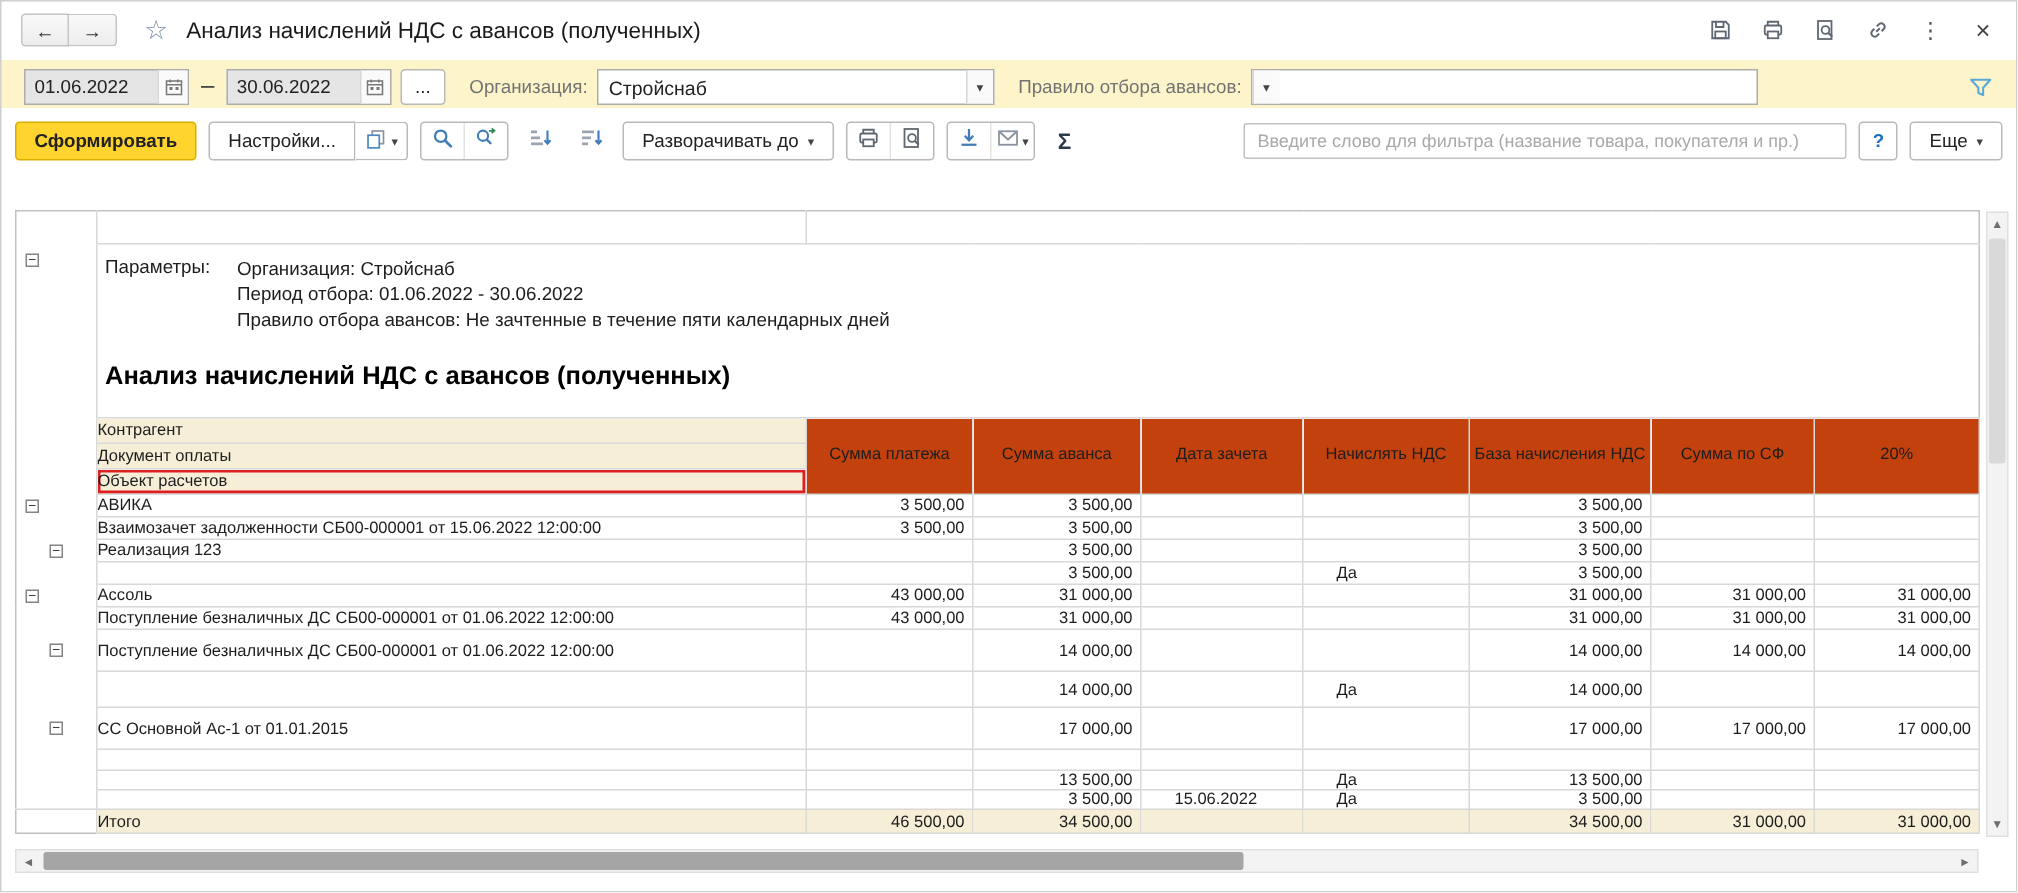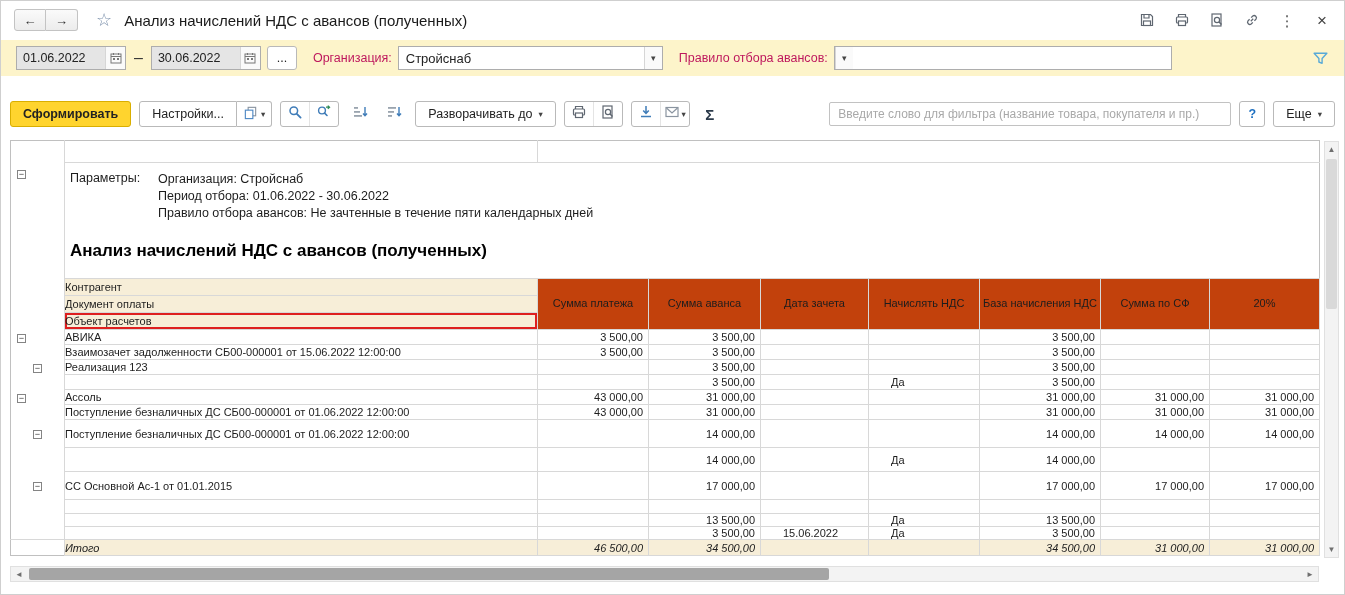--- a/index.html
+++ b/index.html
@@ -27,29 +27,29 @@
   .wico.close{font-size:17px;color:#444}
 
   
   .filterbar{position:absolute;top:40px;left:0;right:0;height:36px;background:#fdf4ca;
     display:flex;align-items:center;padding:0 16px;box-sizing:border-box;gap:6px}
   .datefield{display:flex;height:24px;background:#e5e5e5;border:1px solid #adadad;align-items:center;box-sizing:border-box}
   .datefield input{border:none;outline:none;width:76px;padding:0 6px;font-size:12.5px;font-family:inherit;background:transparent;color:#222}
   .calbtn{width:20px;height:100%;display:flex;align-items:center;justify-content:center;
     border-left:1px solid #d6d6d6;cursor:pointer;background:#fafafa;box-sizing:border-box}
   .dash{margin:0 2px;color:#333}
-  .flabel{font-size:12.5px;color:#be185d;margin-left:10px;white-space:nowrap}
+  .flabel{font-size:12.5px;color:#737373;margin-left:10px;white-space:nowrap}
   .combo{display:flex;height:24px;background:#fff;border:1px solid #adadad;align-items:center;box-sizing:border-box}
   .combo .val{flex:1;padding:0 7px;font-size:13px;white-space:nowrap;overflow:hidden;color:#222}
   .combo .drop{width:18px;height:100%;display:flex;align-items:center;justify-content:center;
     border-left:1px solid #d6d6d6;font-size:9px;color:#444;cursor:pointer;background:#fafafa;box-sizing:border-box}
   .funnel{margin-left:auto;display:flex;align-items:center;cursor:pointer}
 
   
-  .toolbar{position:absolute;top:92px;left:0;right:0;height:44px;display:flex;align-items:center;
+  .toolbar{position:absolute;top:72px;left:0;right:0;height:44px;display:flex;align-items:center;
     padding:0 10px;box-sizing:border-box;gap:8px;background:#fff}
   .btn{height:26px;background:#fff;border:1px solid #b9b9b9;border-radius:3px;display:inline-flex;
     align-items:center;justify-content:center;font-size:12.5px;color:#222;padding:0 12px;cursor:pointer;
     font-family:inherit;white-space:nowrap;gap:6px;box-sizing:border-box}
   .btn-primary{background:#ffd42e;border-color:#d9ae00;font-weight:600}
   .btn-ell{width:30px;padding:0;height:24px}
   .split{display:inline-flex}
   .split .btn.main{border-radius:3px 0 0 3px}
   .split .btn.ico{border-left:none;border-radius:0 3px 3px 0;padding:0 6px;gap:3px}
   .group{display:inline-flex;border:1px solid #b9b9b9;border-radius:3px;background:#fff;height:26px;
@@ -481,21 +481,21 @@
           <td class="tcell"></td>
           <td class="dcell lbl ind0"></td>
           <td class="ncell num"></td>
           <td class="ncell num">3 500,00</td>
           <td class="ncell left">15.06.2022</td>
           <td class="ncell left">Да</td>
           <td class="ncell num">3 500,00</td>
           <td class="ncell num"></td>
           <td class="ncell num"></td>
         </tr>
-        <tr class="drow total" style="height: 16px; font-style: italic;">
+        <tr class="drow total" style="height: 16px;">
           <td class="tcell"></td>
           <td class="dcell lbl ind0">Итого</td>
           <td class="ncell num">46 500,00</td>
           <td class="ncell num">34 500,00</td>
           <td class="ncell left"></td>
           <td class="ncell left"></td>
           <td class="ncell num">34 500,00</td>
           <td class="ncell num">31 000,00</td>
           <td class="ncell num">31 000,00</td>
         </tr>

